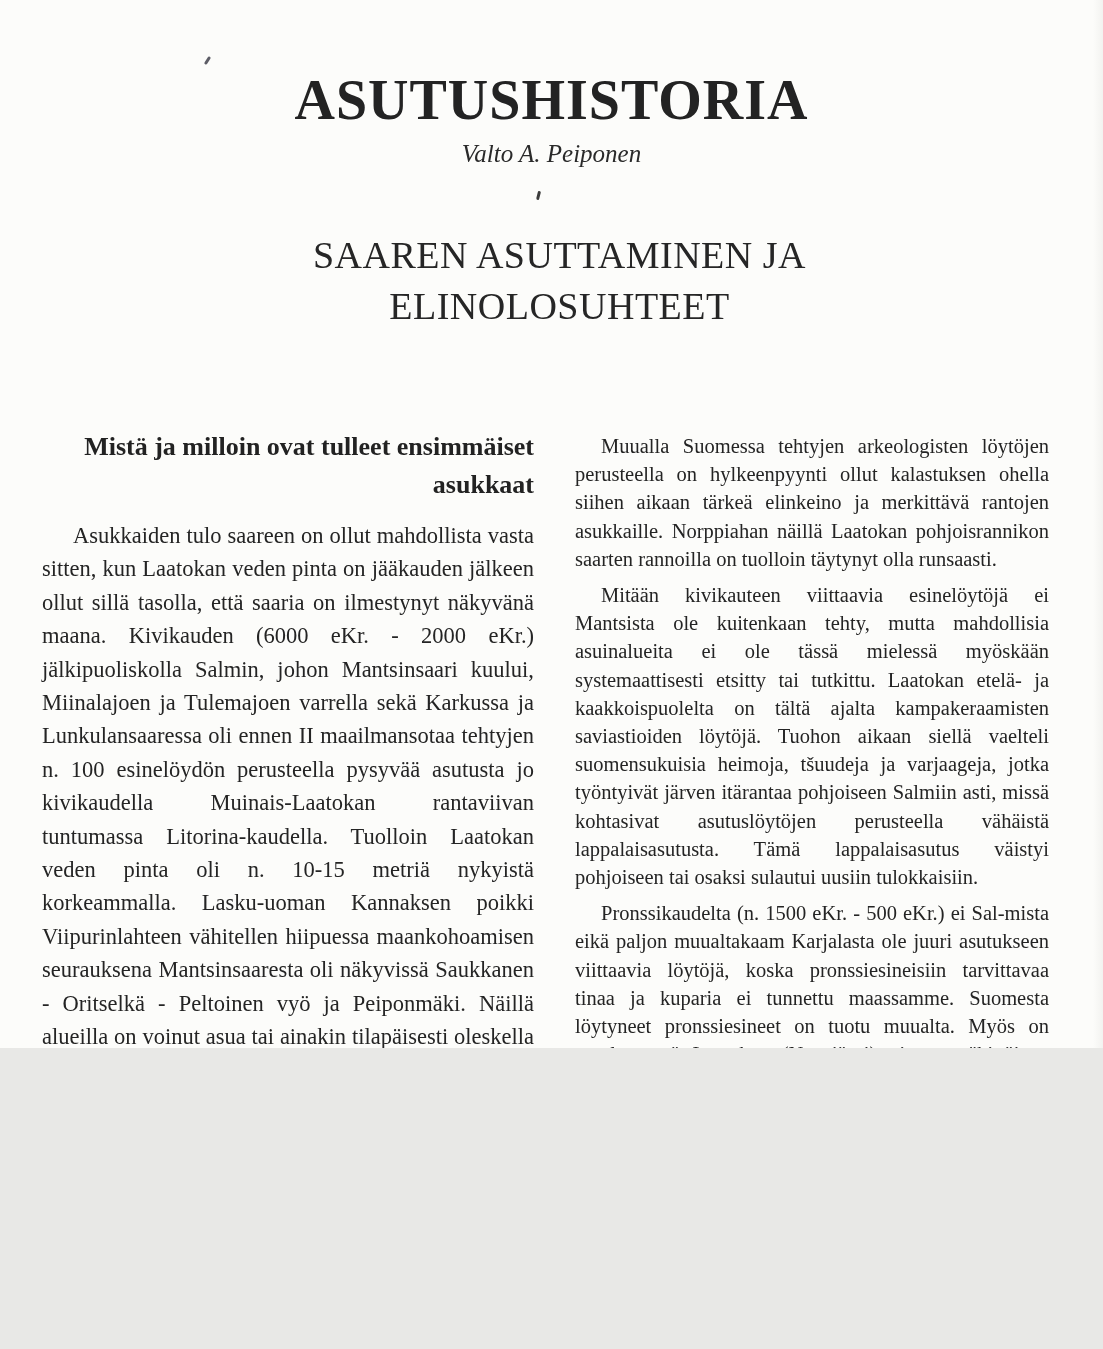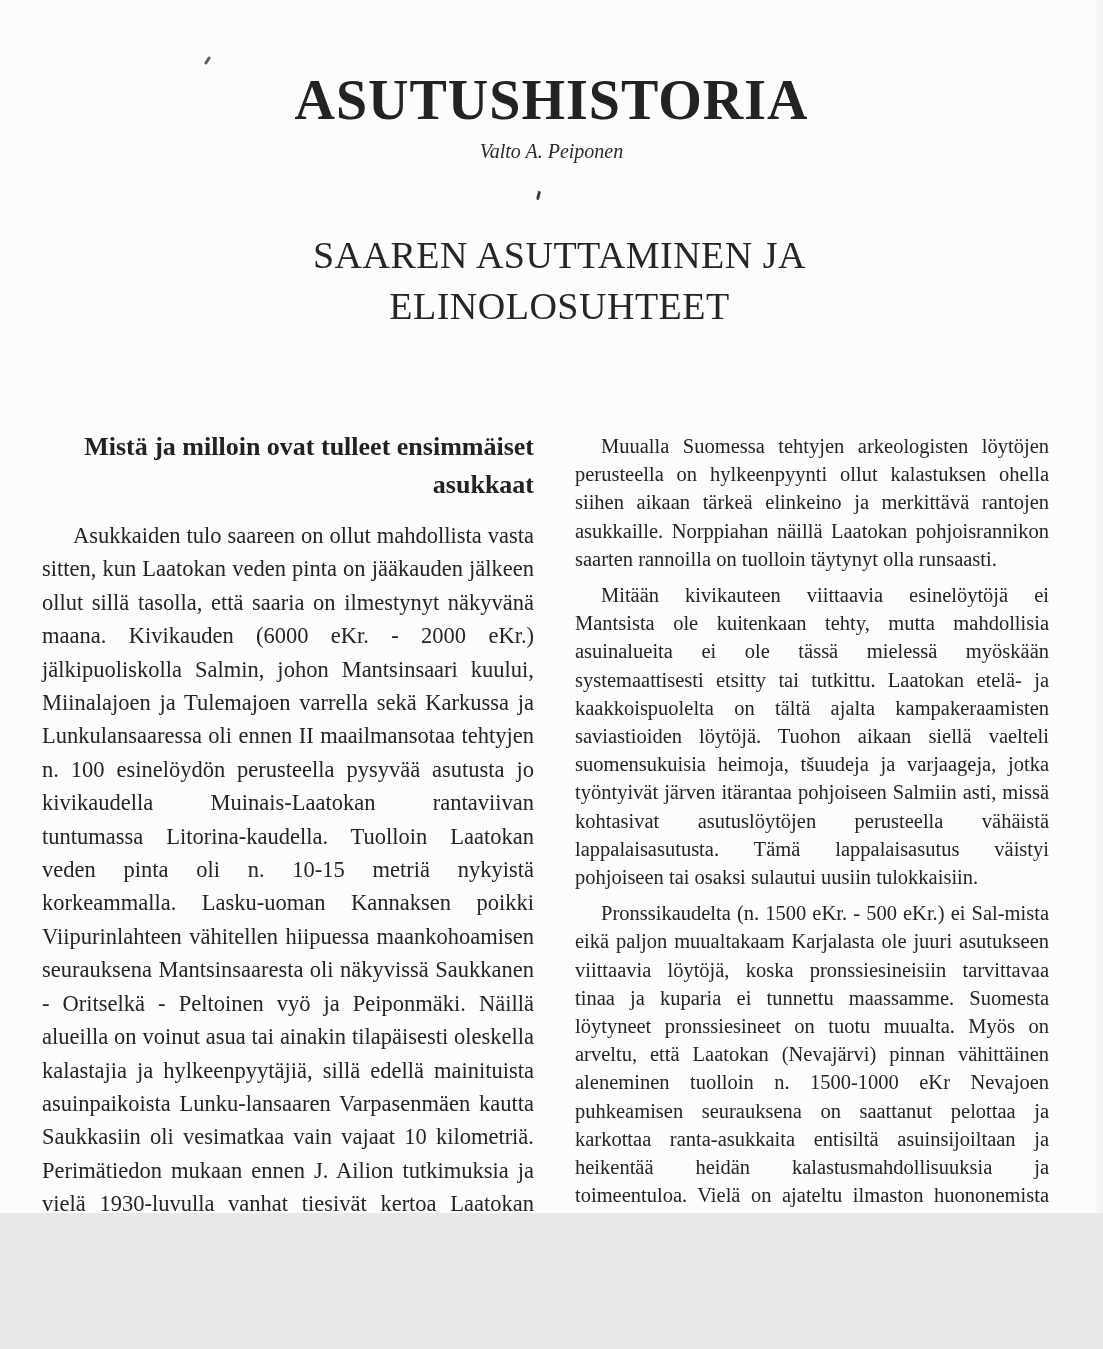--- a/index.html
+++ b/index.html
@@ -3,21 +3,21 @@
 <meta charset="utf-8">
 <style>
   html, body {
     margin: 0;
     padding: 0;
     background: #e8e8e6;
   }
   .page {
     position: relative;
     width: 1103px;
-    height: 1213px;
+    height: 1048px;
     margin: 0 auto;
     background: #fcfcfa;
     overflow: hidden;
     font-family: "Liberation Serif", "DejaVu Serif", serif;
     color: #1f1f1f;
   }
   .page-title {
     position: absolute;
     top: 30px;
     left: 0;
@@ -28,21 +28,21 @@
     letter-spacing: 1px;
     color: #232323;
   }
   .author-byline {
     position: absolute;
     top: 140px;
     left: 0;
     width: 100%;
     text-align: center;
     font-style: italic;
-    font-size: 20px;
+    font-size: 25px;
     color: #2a2a2a;
   }
   .section-heading {
     position: absolute;
     top: 230px;
     left: 0;
     width: 100%;
     text-align: center;
     font-size: 38px;
     line-height: 51px;

